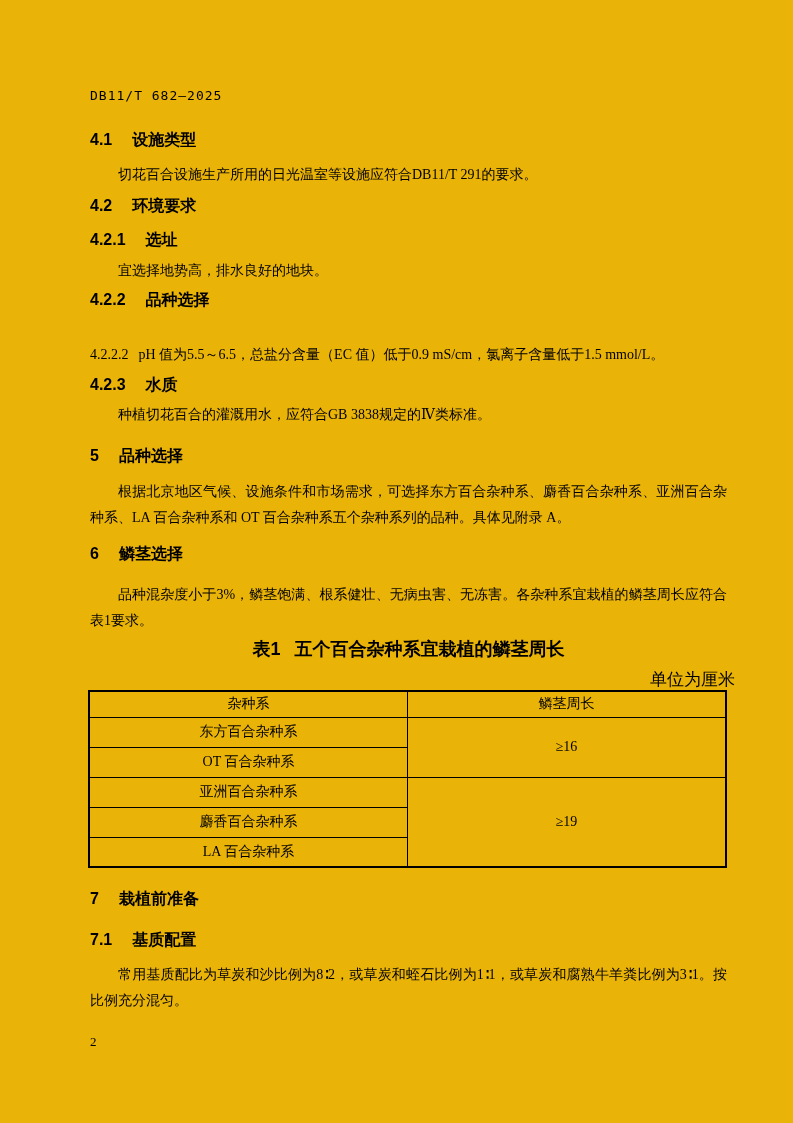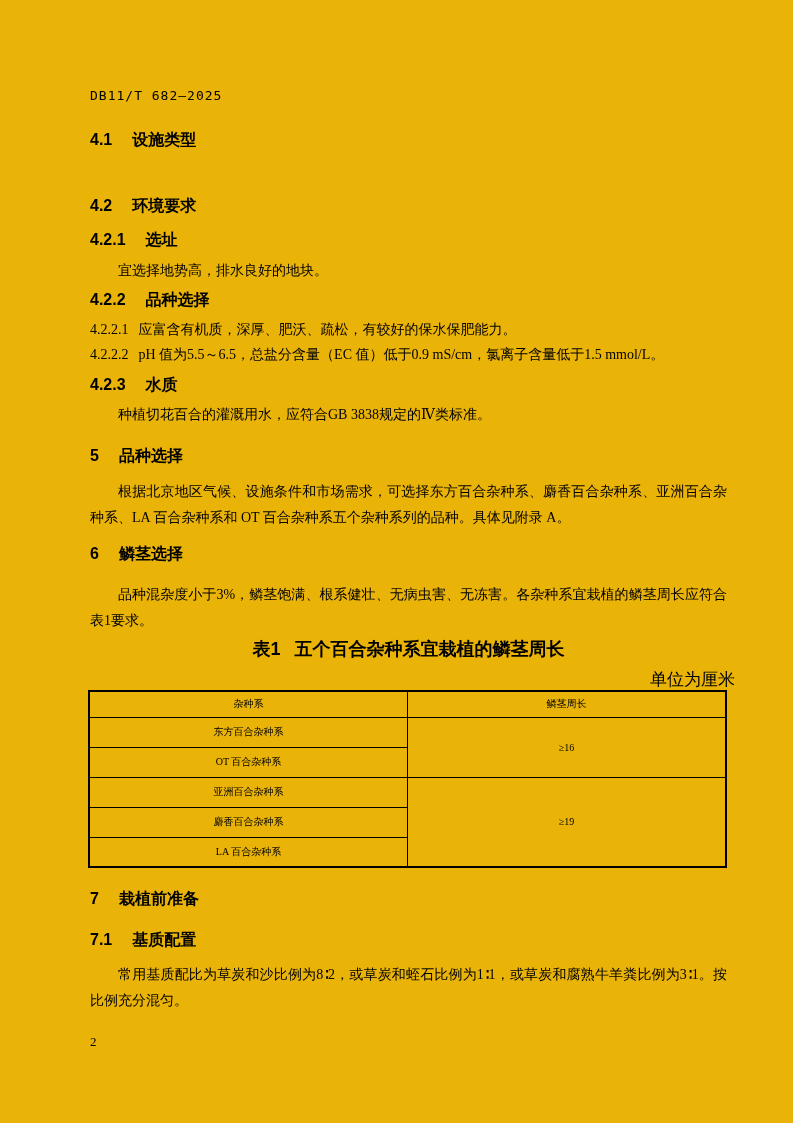--- a/index.html
+++ b/index.html
@@ -49,21 +49,21 @@
     right: 58px;
     font-size: 17px;
   }
   table.std {
     position: absolute;
     left: 88px;
     top: 690px;
     width: 639px;
     border-collapse: collapse;
     table-layout: fixed;
-    font-size: 10px;
+    font-size: 14px;
   }
   table.std th, table.std td {
     border: 1px solid #000;
     text-align: center;
     vertical-align: middle;
     font-weight: normal;
     padding: 0 4px;
   }
   table.std { border: 2px solid #000; }
   table.std thead th { height: 26px; border-bottom: 1.5px solid #000; }
@@ -73,35 +73,33 @@
 </head>
 <body>
 
 <div class="page">
 
   <div class="abs docnum" style="top:88px">DB11/T 682—2025</div>
 
   <div class="abs heading" style="top:131px">
     <span class="hnum">4.1</span><span>设施类型</span>
   </div>
+  <div class="abs para indent" style="top:162px">切花百合设施生产所用的日光温室等设施应符合DB11/T 291的要求。</div>
 
   <div class="abs heading" style="top:197px">
     <span class="hnum">4.2</span><span>环境要求</span>
   </div>
 
   <div class="abs heading" style="top:231px">
     <span class="hnum">4.2.1</span><span>选址</span>
   </div>
   <div class="abs para indent" style="top:258px">宜选择地势高，排水良好的地块。</div>
 
   <div class="abs heading" style="top:291px">
     <span class="hnum">4.2.2</span><span>品种选择</span>
-  </div>
-  <div class="abs para" style="top:317px">
-    <span class="cnum">4.2.2.1</span><span>应富含有机质，深厚、肥沃、疏松，有较好的保水保肥能力。</span>
   </div>
   <div class="abs para" style="top:342px">
     <span class="cnum">4.2.2.2</span><span>pH 值为5.5～6.5，总盐分含量（EC 值）低于0.9 mS/cm，氯离子含量低于1.5 mmol/L。</span>
   </div>
 
   <div class="abs heading" style="top:376px">
     <span class="hnum">4.2.3</span><span>水质</span>
   </div>
   <div class="abs para indent" style="top:402px">种植切花百合的灌溉用水，应符合GB 3838规定的Ⅳ类标准。</div>
 

